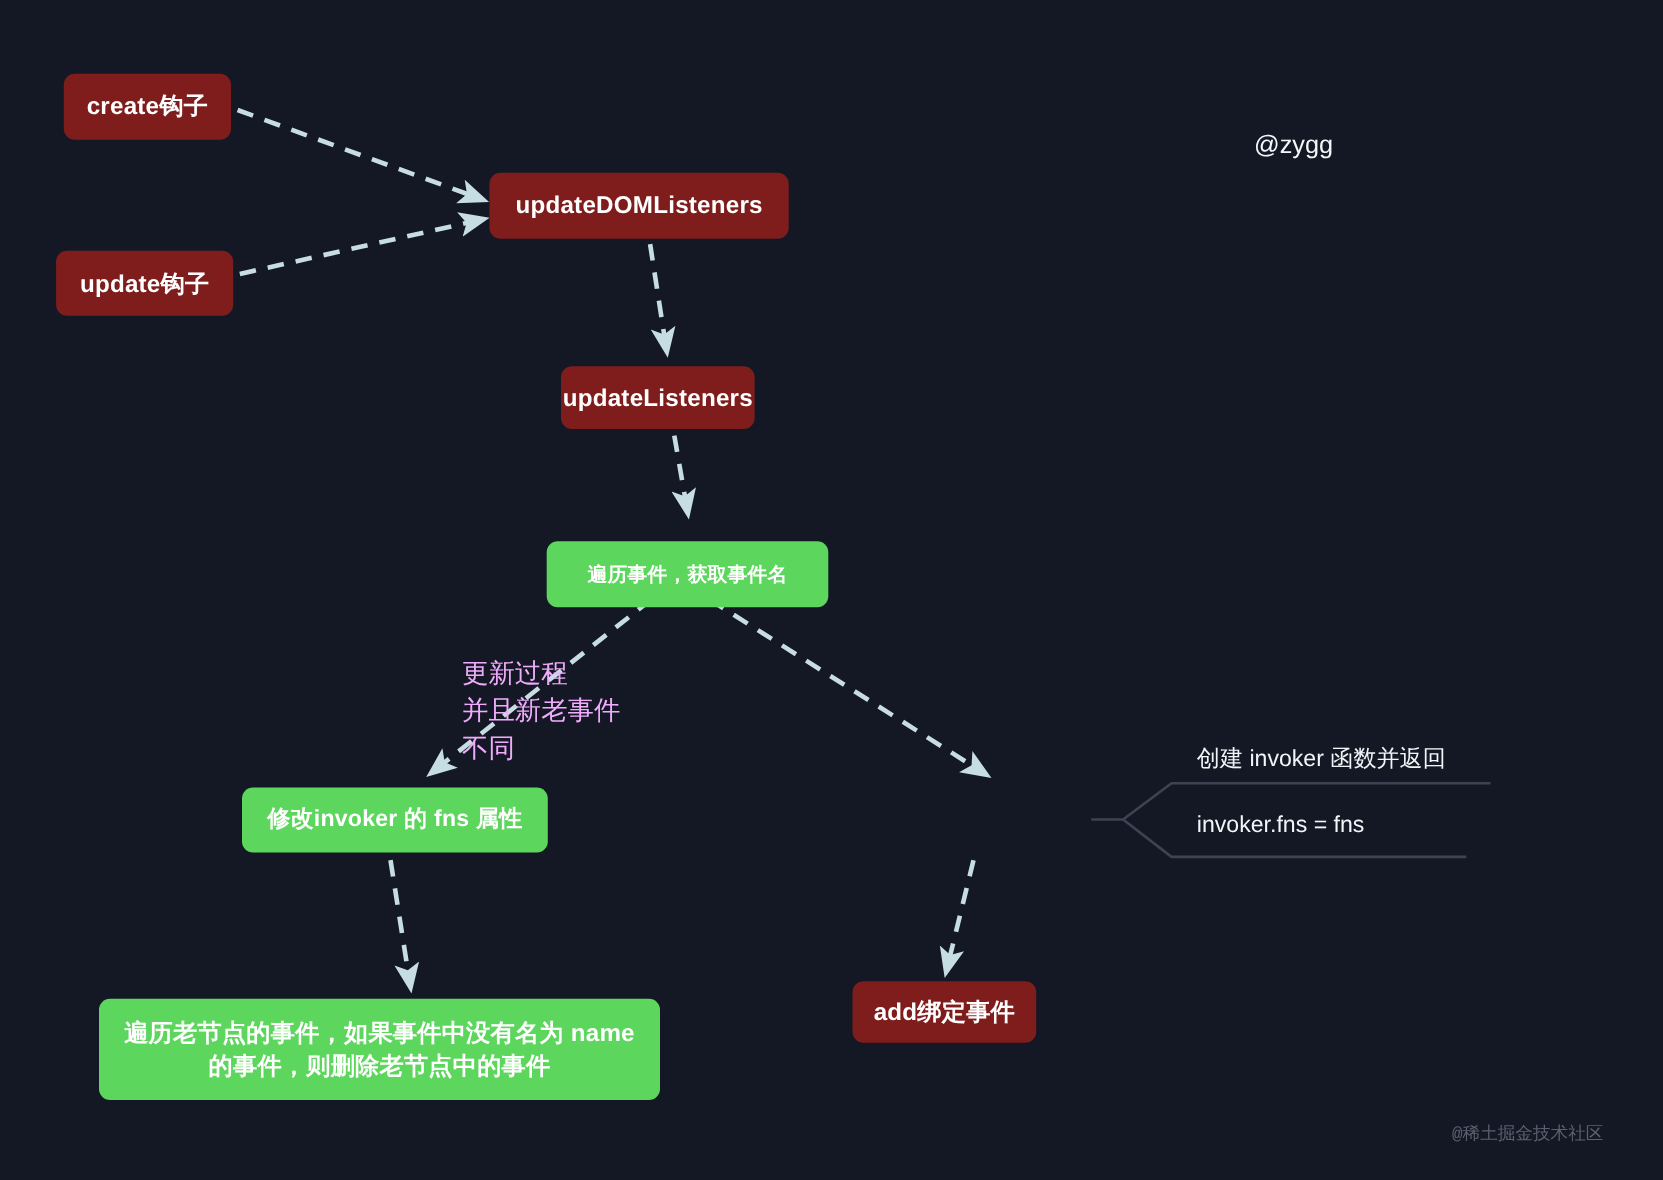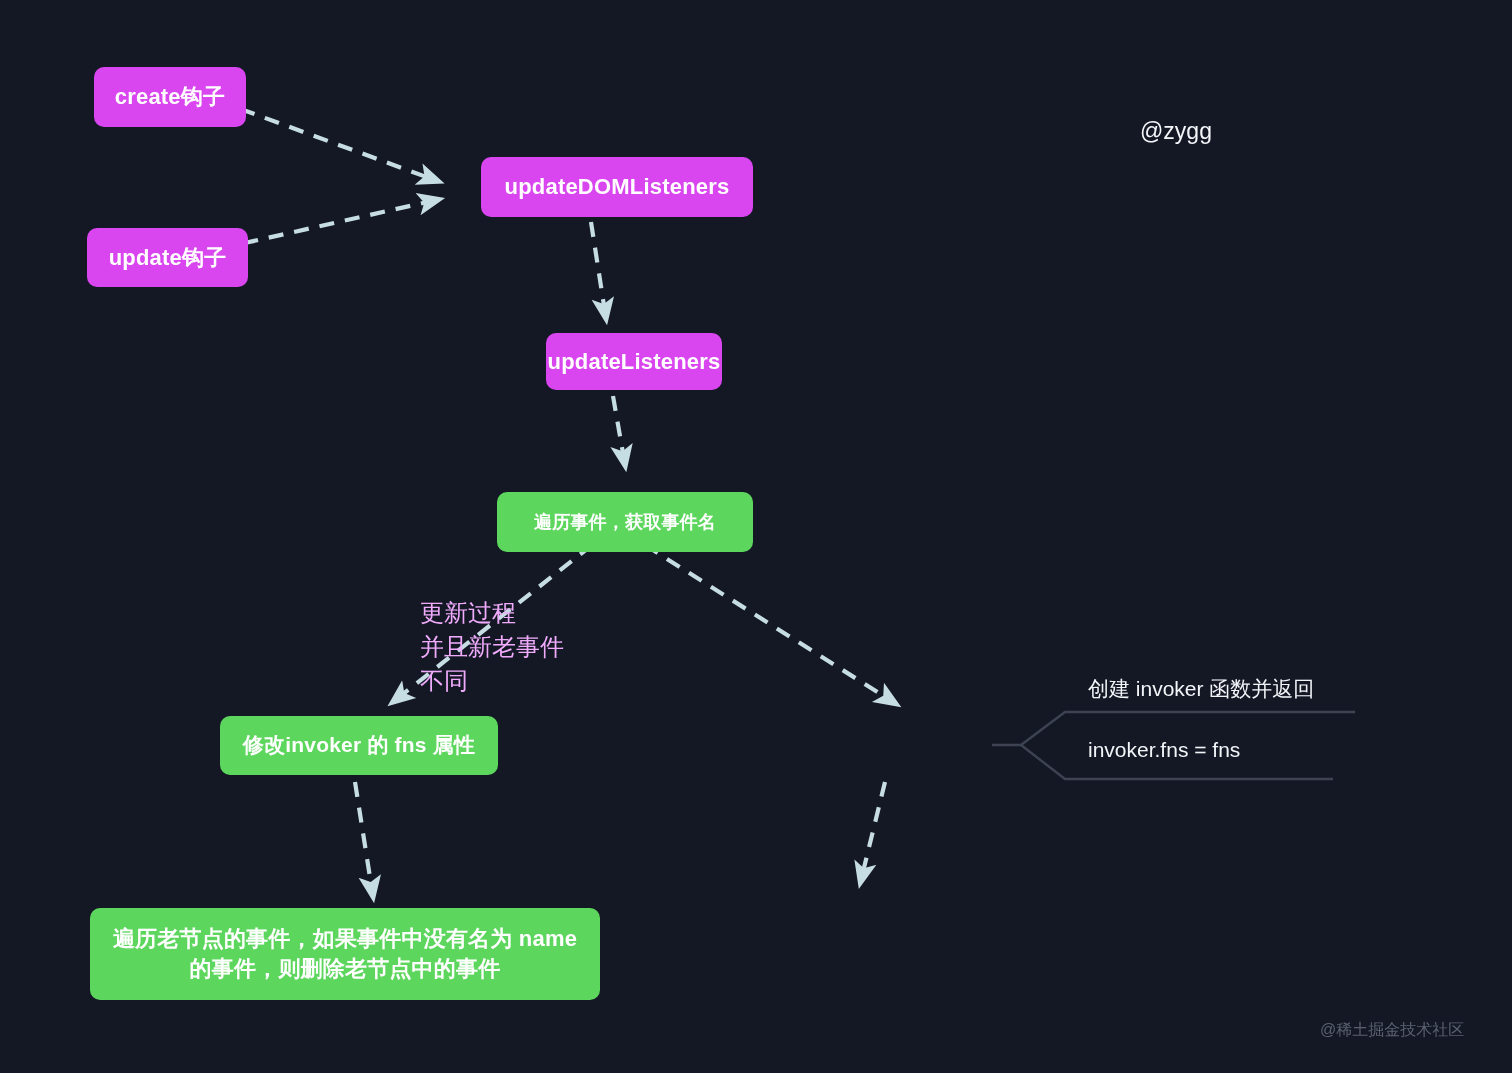--- a/index.html
+++ b/index.html
@@ -28,21 +28,21 @@
     align-items: center;
     justify-content: center;
     text-align: center;
     border-radius: 10px;
     color: #ffffff;
     font-weight: bold;
     letter-spacing: 0.2px;
     box-sizing: border-box;
     line-height: 1.35;
   }
-  .node.blue  { background: #d946ef; margin-left: 36px; }
+  .node.blue  { background: #7f1d1d; }
   .node.green { background: #5cd65c; }
 
   .edge-label {
     position: absolute;
     color: #f0abfc;
     font-size: 24px;
     line-height: 1.42;
     white-space: pre-line;
     font-weight: 400;
   }
@@ -57,20 +57,21 @@
     position: absolute;
     color: #f4f6f9;
     font-size: 23px;
     font-weight: 400;
   }
   .watermark-bottom {
     position: absolute;
     color: #5a6070;
     font-size: 16px;
     font-weight: 400;
+    font-family: Liberation Mono, monospace;
   }
 </style>
 </head>
 <body>
 
 <div id="canvas">
 
   <svg id="edges" viewBox="0 0 1512 1073" xmlns="http://www.w3.org/2000/svg">
     <defs>
       <marker id="arrowhead" markerWidth="7" markerHeight="7" refX="3.4" refY="3.1" orient="auto" markerUnits="strokeWidth">
@@ -107,20 +108,21 @@
   <div class="node blue" style="left:510px; top:333px; width:176px; height:57px; font-size:22px;">updateListeners</div>
 
   <div class="node green" style="left:497px; top:492px; width:256px; height:60px; font-size:18px;">遍历事件，获取事件名</div>
 
   <div class="node green" style="left:220px; top:716px; width:278px; height:59px; font-size:21px;">修改invoker 的 fns 属性</div>
 
 
   <div class="node green" style="left:90px; top:908px; width:510px; height:92px; font-size:22px; white-space:pre-line; padding:0 8px;">遍历老节点的事件，如果事件中没有名为 name
 的事件，则删除老节点中的事件</div>
 
+  <div class="node blue" style="left:775px; top:892px; width:167px; height:56px; font-size:22px;">add绑定事件</div>
 
   <div class="edge-label" style="left:420px; top:596px; width:166px;">更新过程
 并且新老事件不同</div>
 
 
   <div class="annotation" style="left:1088px; top:675px;">创建 invoker 函数并返回</div>
 
   <div class="annotation" style="left:1088px; top:738px;">invoker.fns = fns</div>
 
   <div class="watermark-top" style="left:1140px; top:118px;">@zygg</div>

